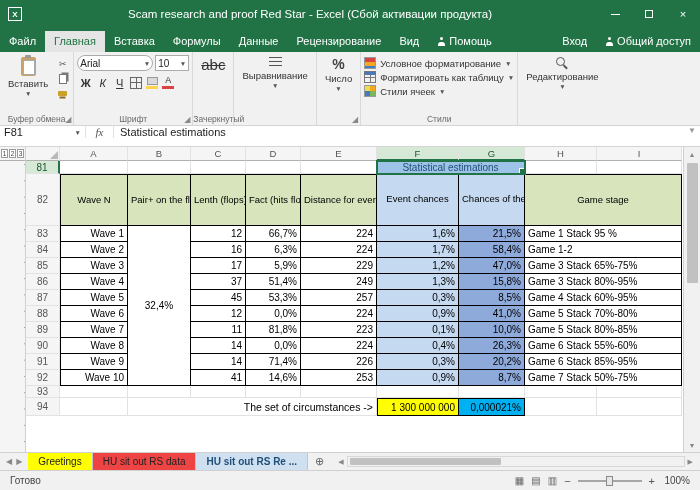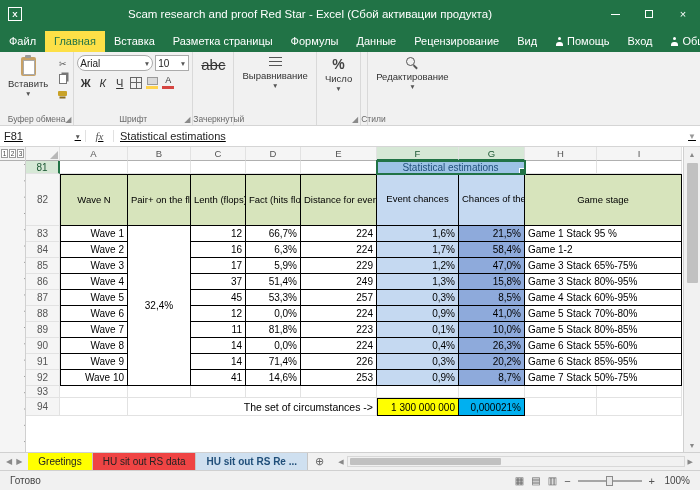--- a/index.html
+++ b/index.html
@@ -12,21 +12,21 @@
   .app-icon { width:14px; height:14px; margin-left:8px; border:1px solid #fff; display:flex; align-items:center; justify-content:center; font-size:8px; font-weight:bold; color:#fff; }
   .title-text { flex:1; text-align:center; font-size:11.5px; white-space:nowrap; overflow:hidden; }
   .win-controls { display:flex; height:100%; }
   .win-btn { width:34px; display:flex; align-items:center; justify-content:center; color:#fff; font-size:11px; cursor:default; }
   .min-glyph { display:inline-block; width:9px; border-bottom:1px solid #fff; }
   .max-glyph { display:inline-block; width:8px; height:8px; border:1px solid #fff; }
 
   
   .tabrow { height:24px; background:#217346; display:flex; align-items:flex-end; color:#fff; flex:0 0 auto; }
   .rtab { padding:4px 9px 5px; font-size:11px; white-space:nowrap; cursor:default; }
-  .rtab.active { background:#fde047; color:#217346; }
+  .rtab.active { background:#e5e5e5; color:#217346; }
   .tab-spacer { flex:1; }
   .person-ico { display:inline-block; width:9px; height:9px; position:relative; margin-right:3px; vertical-align:-1px; }
   .person-ico::before { content:""; position:absolute; top:0; left:3px; width:3px; height:3px; border-radius:50%; background:#fff; }
   .person-ico::after { content:""; position:absolute; bottom:0; left:1px; width:7px; height:4px; border-radius:3px 3px 0 0; background:#fff; }
 
   
   .ribbon { height:74px; background:#f1f1f1; border-bottom:1px solid #d5d5d5; display:flex; flex:0 0 auto; overflow:hidden; }
   .rgroup { position:relative; border-right:1px solid #d9d9d9; padding:3px 3px 13px; display:flex; align-items:flex-start; }
   .rgroup-label { position:absolute; bottom:1px; left:0; right:0; text-align:center; font-size:8.5px; color:#6a6a6a; white-space:nowrap; }
   .launcher { position:absolute; bottom:1px; right:2px; font-size:8px; color:#8a8a8a; }
@@ -57,21 +57,21 @@
   .cf-ico { width:12px; height:12px; background:linear-gradient(#d64541 0 4px, #f5a623 4px 8px, #3f7fc1 8px 12px); border:1px solid #999; }
   .tbl-ico { width:12px; height:12px; border:1px solid #777;
     background:linear-gradient(#4a79b8 0 3px, transparent 3px), linear-gradient(#777,#777) center/100% 1px no-repeat, linear-gradient(#777,#777) center/1px 100% no-repeat; }
   .cs-ico { width:12px; height:12px; background:conic-gradient(#f5a623 0 25%, #7cb65a 0 50%, #4a79b8 0 75%, #e8e04d 0); border:1px solid #999; }
   .cells-ico { width:13px; height:12px; border:1px solid #777; background:linear-gradient(#217346 0 3px, transparent 3px), linear-gradient(#777,#777) center/100% 1px no-repeat; }
   .mag-ico { width:12px; height:12px; position:relative; }
   .mag-ico::before { content:""; position:absolute; width:7px; height:7px; border:1.5px solid #555; border-radius:50%; top:0; left:0; }
   .mag-ico::after { content:""; position:absolute; width:5px; height:1.5px; background:#555; transform:rotate(45deg); bottom:1.5px; right:0; }
 
   
-  .formulabar { height:21px; background:#fff; border-bottom:1px solid #d5d5d5; display:flex; align-items:center; flex:0 0 auto; font-size:11px;text-decoration:underline; }
+  .formulabar { height:21px; background:#fff; border-bottom:1px solid #d5d5d5; display:flex; align-items:flex-start; flex:0 0 auto; font-size:11px; }
   .namebox { width:86px; border-right:1px solid #e1e1e1; display:flex; align-items:center; padding:0 4px; color:#222; }
   .namebox .val { flex:1; }
   .fx { width:28px; display:flex; align-items:center; justify-content:center; font-family:"Liberation Serif", serif; font-style:italic; color:#555; border-right:1px solid #e1e1e1; }
   .formula-text { flex:1; display:flex; align-items:center; padding:0 6px; color:#222; }
   .fb-expand { width:16px; display:flex; align-items:center; justify-content:center; color:#999; font-size:8px; }
 
   
   .gridwrap { flex:1; display:flex; background:#fff; overflow:hidden; }
   .gutter { width:26px; flex:0 0 auto; border-right:1px solid #d0d0d0; background:#f5f5f5; display:flex; flex-direction:column; }
   .gutter-top { height:14px; display:flex; align-items:center; justify-content:center; gap:1px; border-bottom:1px solid #b0b0b0; }
@@ -151,21 +151,20 @@
           <span class="max-glyph"></span>
         </span>
       <span class="win-btn">×</span>
     </div>
   </div>
 
   <div class="tabrow">
     <div class="rtab">Файл</div>
     <div class="rtab active">Главная</div>
     <div class="rtab">Вставка</div>
-    <div class="rtab">Разметка страницы</div>
     <div class="rtab">Формулы</div>
     <div class="rtab">Данные</div>
     <div class="rtab">Рецензирование</div>
     <div class="rtab">Вид</div>
     <div class="rtab"><span class="person-ico"></span><span>Помощь</span></div>
     <div class="tab-spacer"></div>
     <div class="rtab">Вход</div>
     <div class="rtab"><span class="person-ico"></span><span>Общий доступ</span></div>
   </div>
 
@@ -236,20 +235,37 @@
     <div class="rgroup">
       <div class="bigbtn">
         <span class="pct-ico">%</span>
         <span class="cap">Число</span>
         <span class="dd">▼</span>
       </div>
       <span class="launcher">◢</span>
     </div>
 
     <div class="rgroup" style="flex-direction:column;">
+      <div class="styles-col">
+        <div class="style-item">
+          <span class="cf-ico"></span>
+          <span>Условное форматирование</span>
+            <span class="dd">▼</span>
+        </div>
+        <div class="style-item">
+          <span class="tbl-ico"></span>
+          <span>Форматировать как таблицу</span>
+            <span class="dd">▼</span>
+        </div>
+        <div class="style-item">
+          <span class="cs-ico"></span>
+          <span>Стили ячеек</span>
+            <span class="dd">▼</span>
+        </div>
+      </div>
       <div class="rgroup-label">Стили</div>
     </div>
 
 
     <div class="rgroup" style="border-right:none;">
       <div class="bigbtn">
         <span class="mag-ico"></span>
         <span class="cap">Редактирование</span>
         <span class="dd">▼</span>
       </div>

